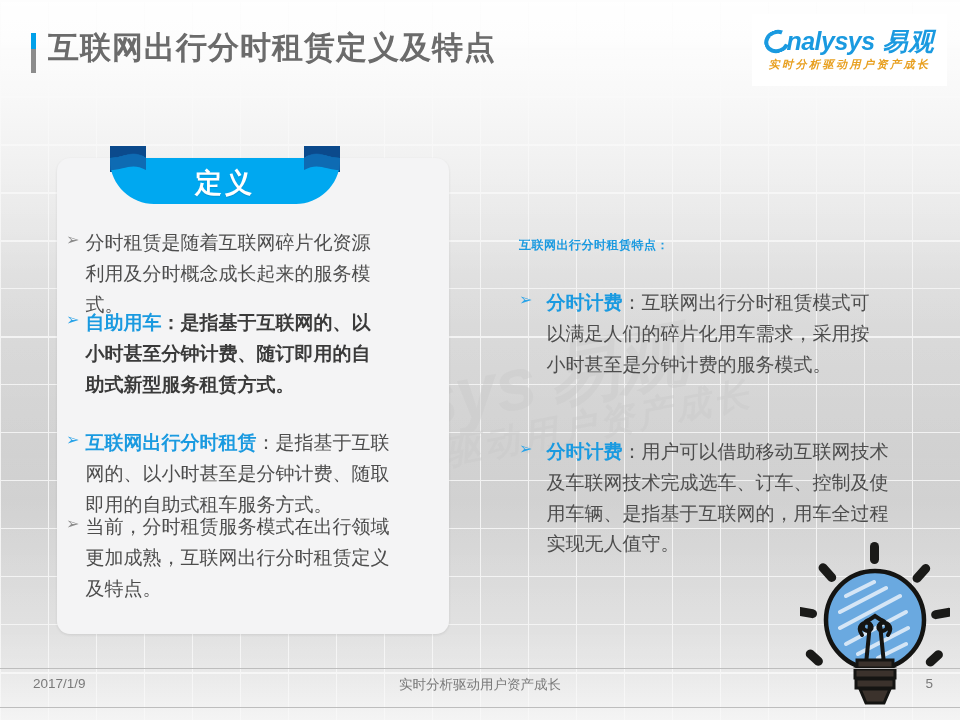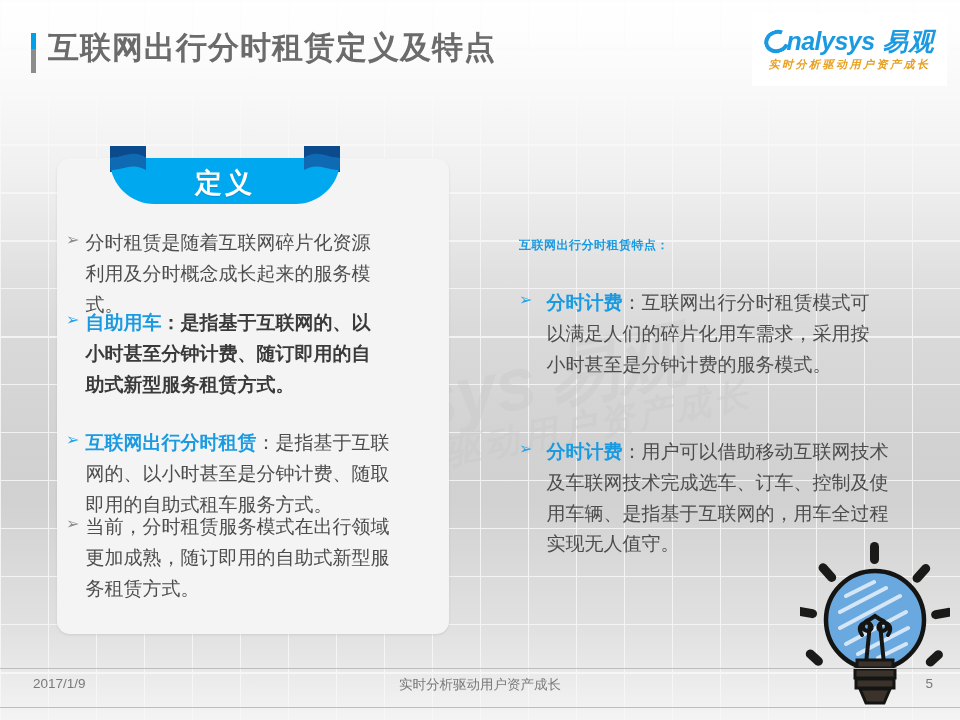--- a/index.html
+++ b/index.html
@@ -218,21 +218,21 @@
     <span class="txt bold"><span class="lead">自助用车</span><span>：是指基于互联网的、以小时甚至分钟计费、随订即用的自助式新型服务租赁方式。</span></span>
   </div>
 
   <div class="blk" id="L3">
     <span class="bullet blue">➢</span>
     <span class="txt"><span class="lead">互联网出行分时租赁</span><span>：是指基于互联网的、以小时甚至是分钟计费、随取即用的自助式租车服务方式。</span></span>
   </div>
 
   <div class="blk" id="L4">
     <span class="bullet gray">➢</span>
-    <span class="txt">当前，分时租赁服务模式在出行领域更加成熟，随订即用的自助式新型服务租赁方式。</span>
+    <span class="txt">当前，分时租赁服务模式在出行领域更加成熟，互联网出行分时租赁定义及特点。</span>
   </div>
 
 
   <div class="sect-head" id="RH">互联网出行分时租赁特点：</div>
 
   <div class="blk" id="R1">
     <span class="bullet blue">➢</span>
     <span class="txt"><span class="lead">分时计费</span><span>：互联网出行分时租赁模式可以满足人们的碎片化用车需求，采用按小时甚至是分钟计费的服务模式。</span></span>
   </div>
 

